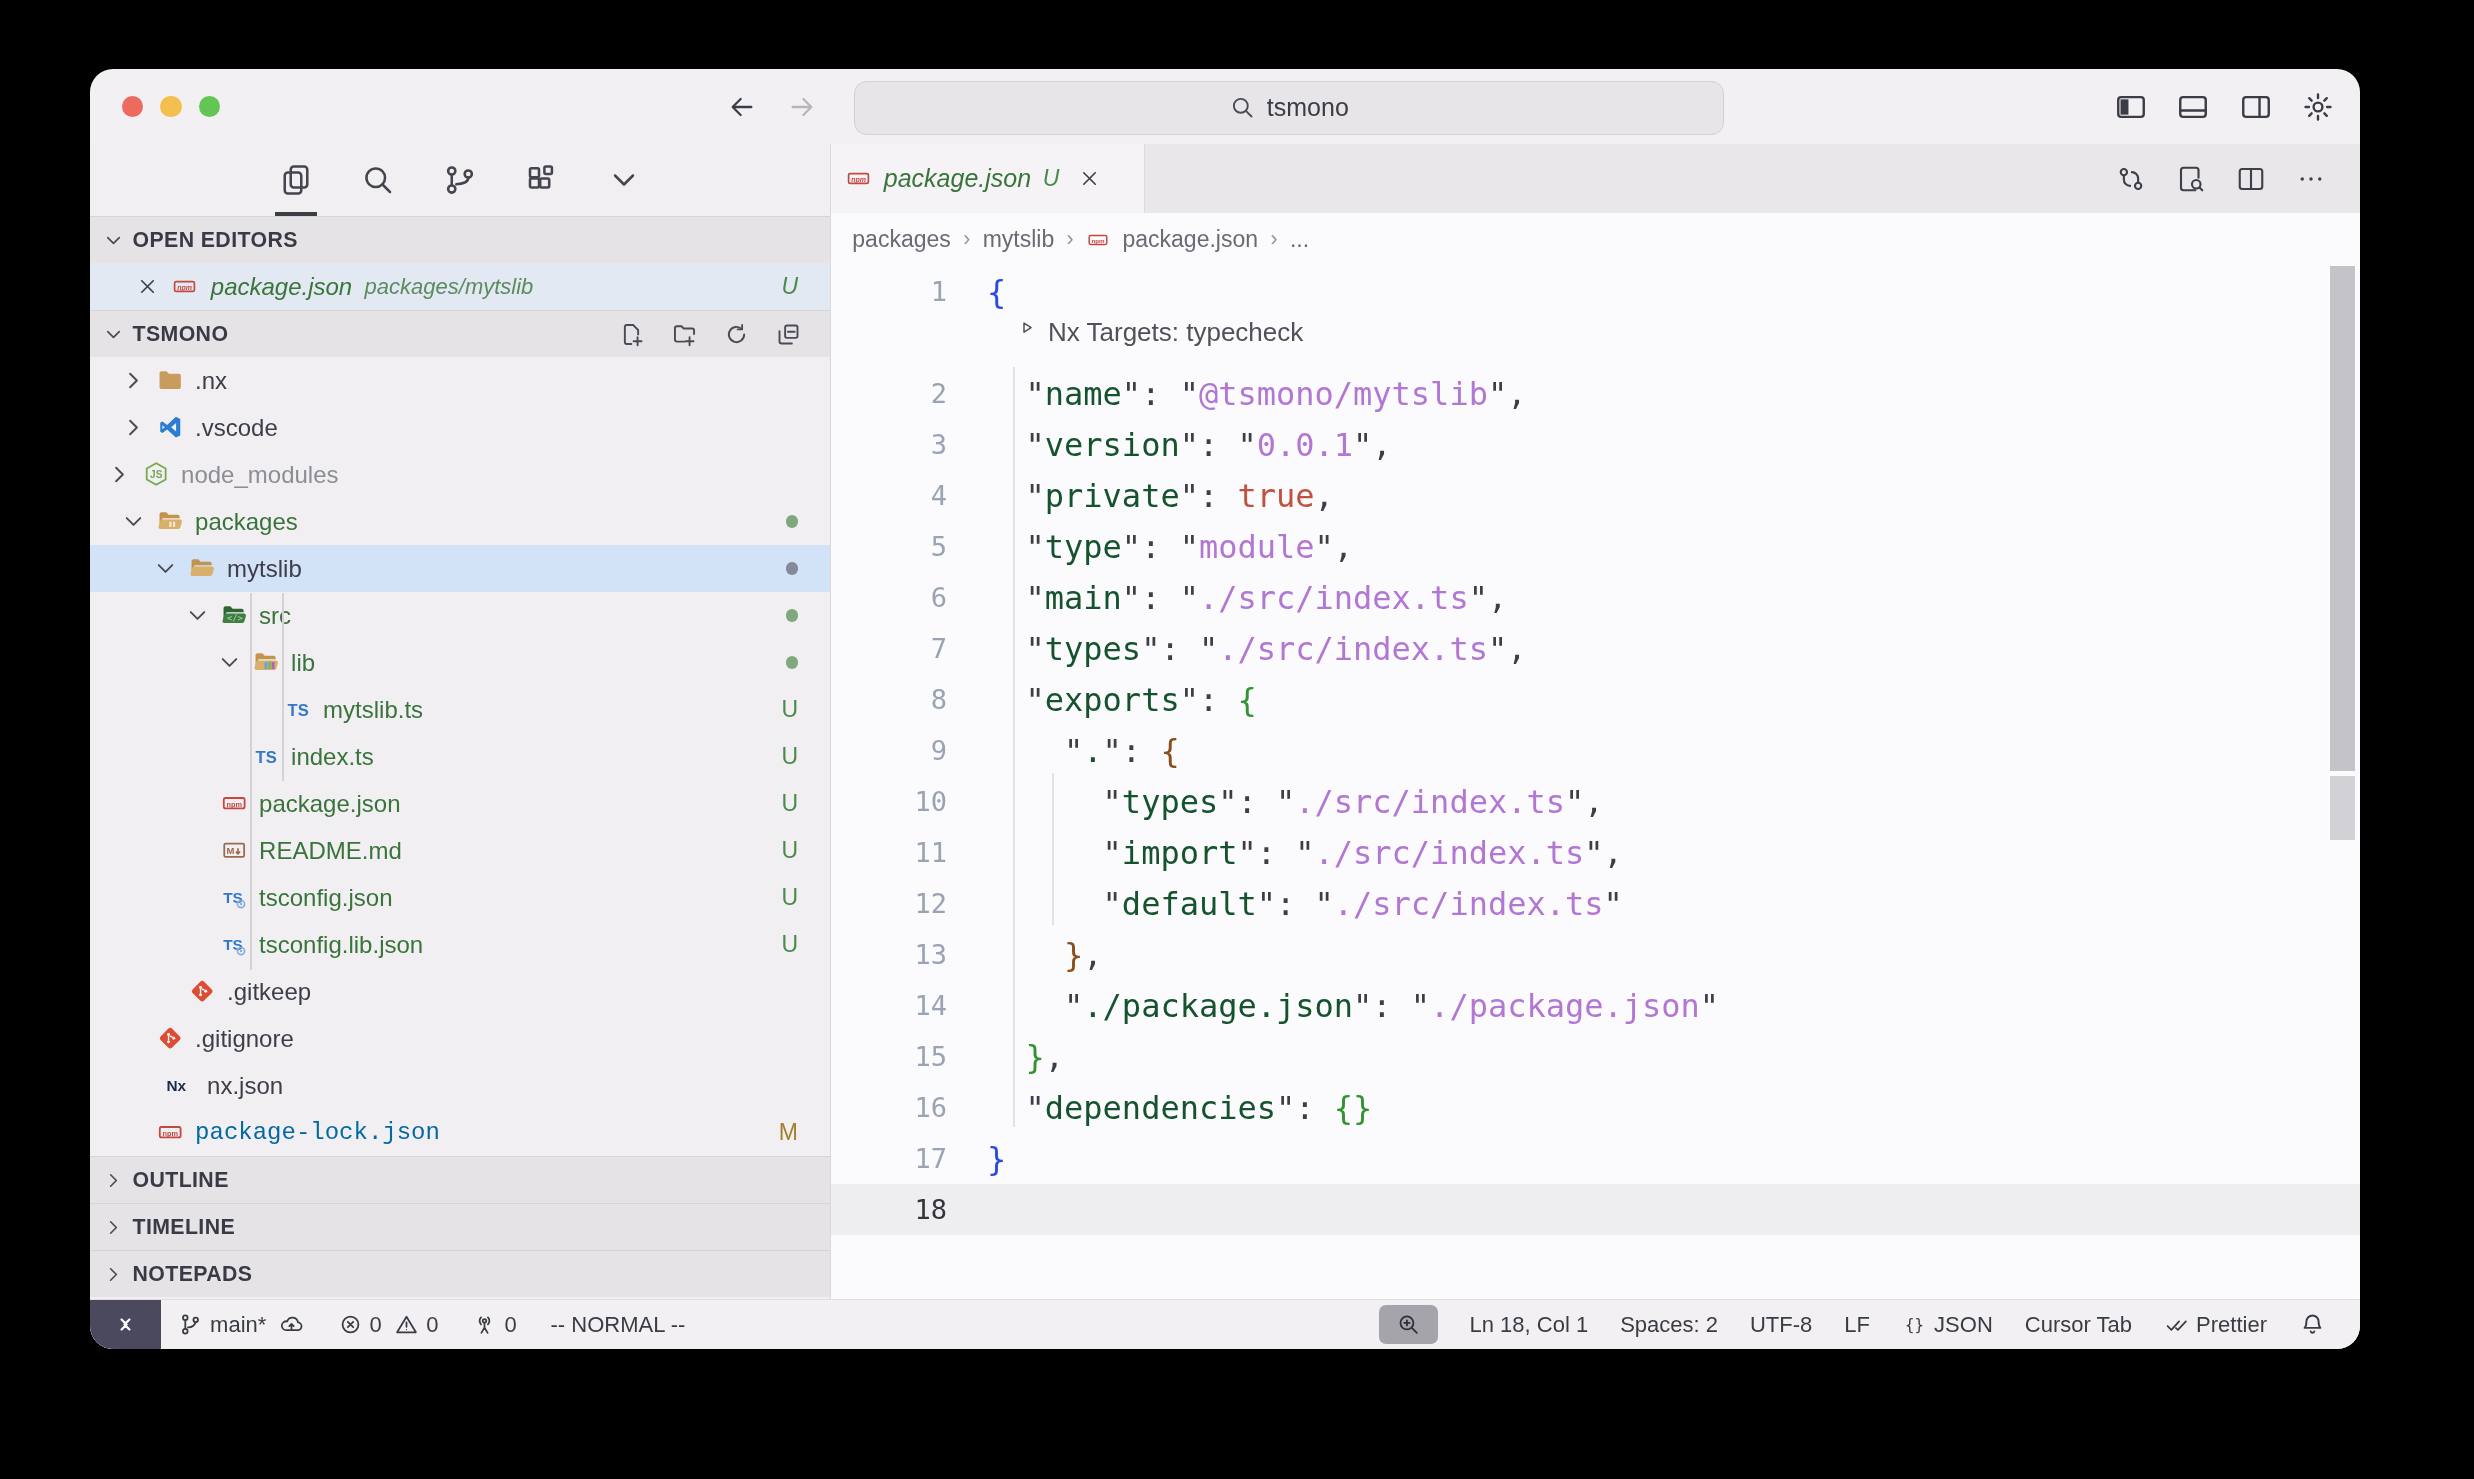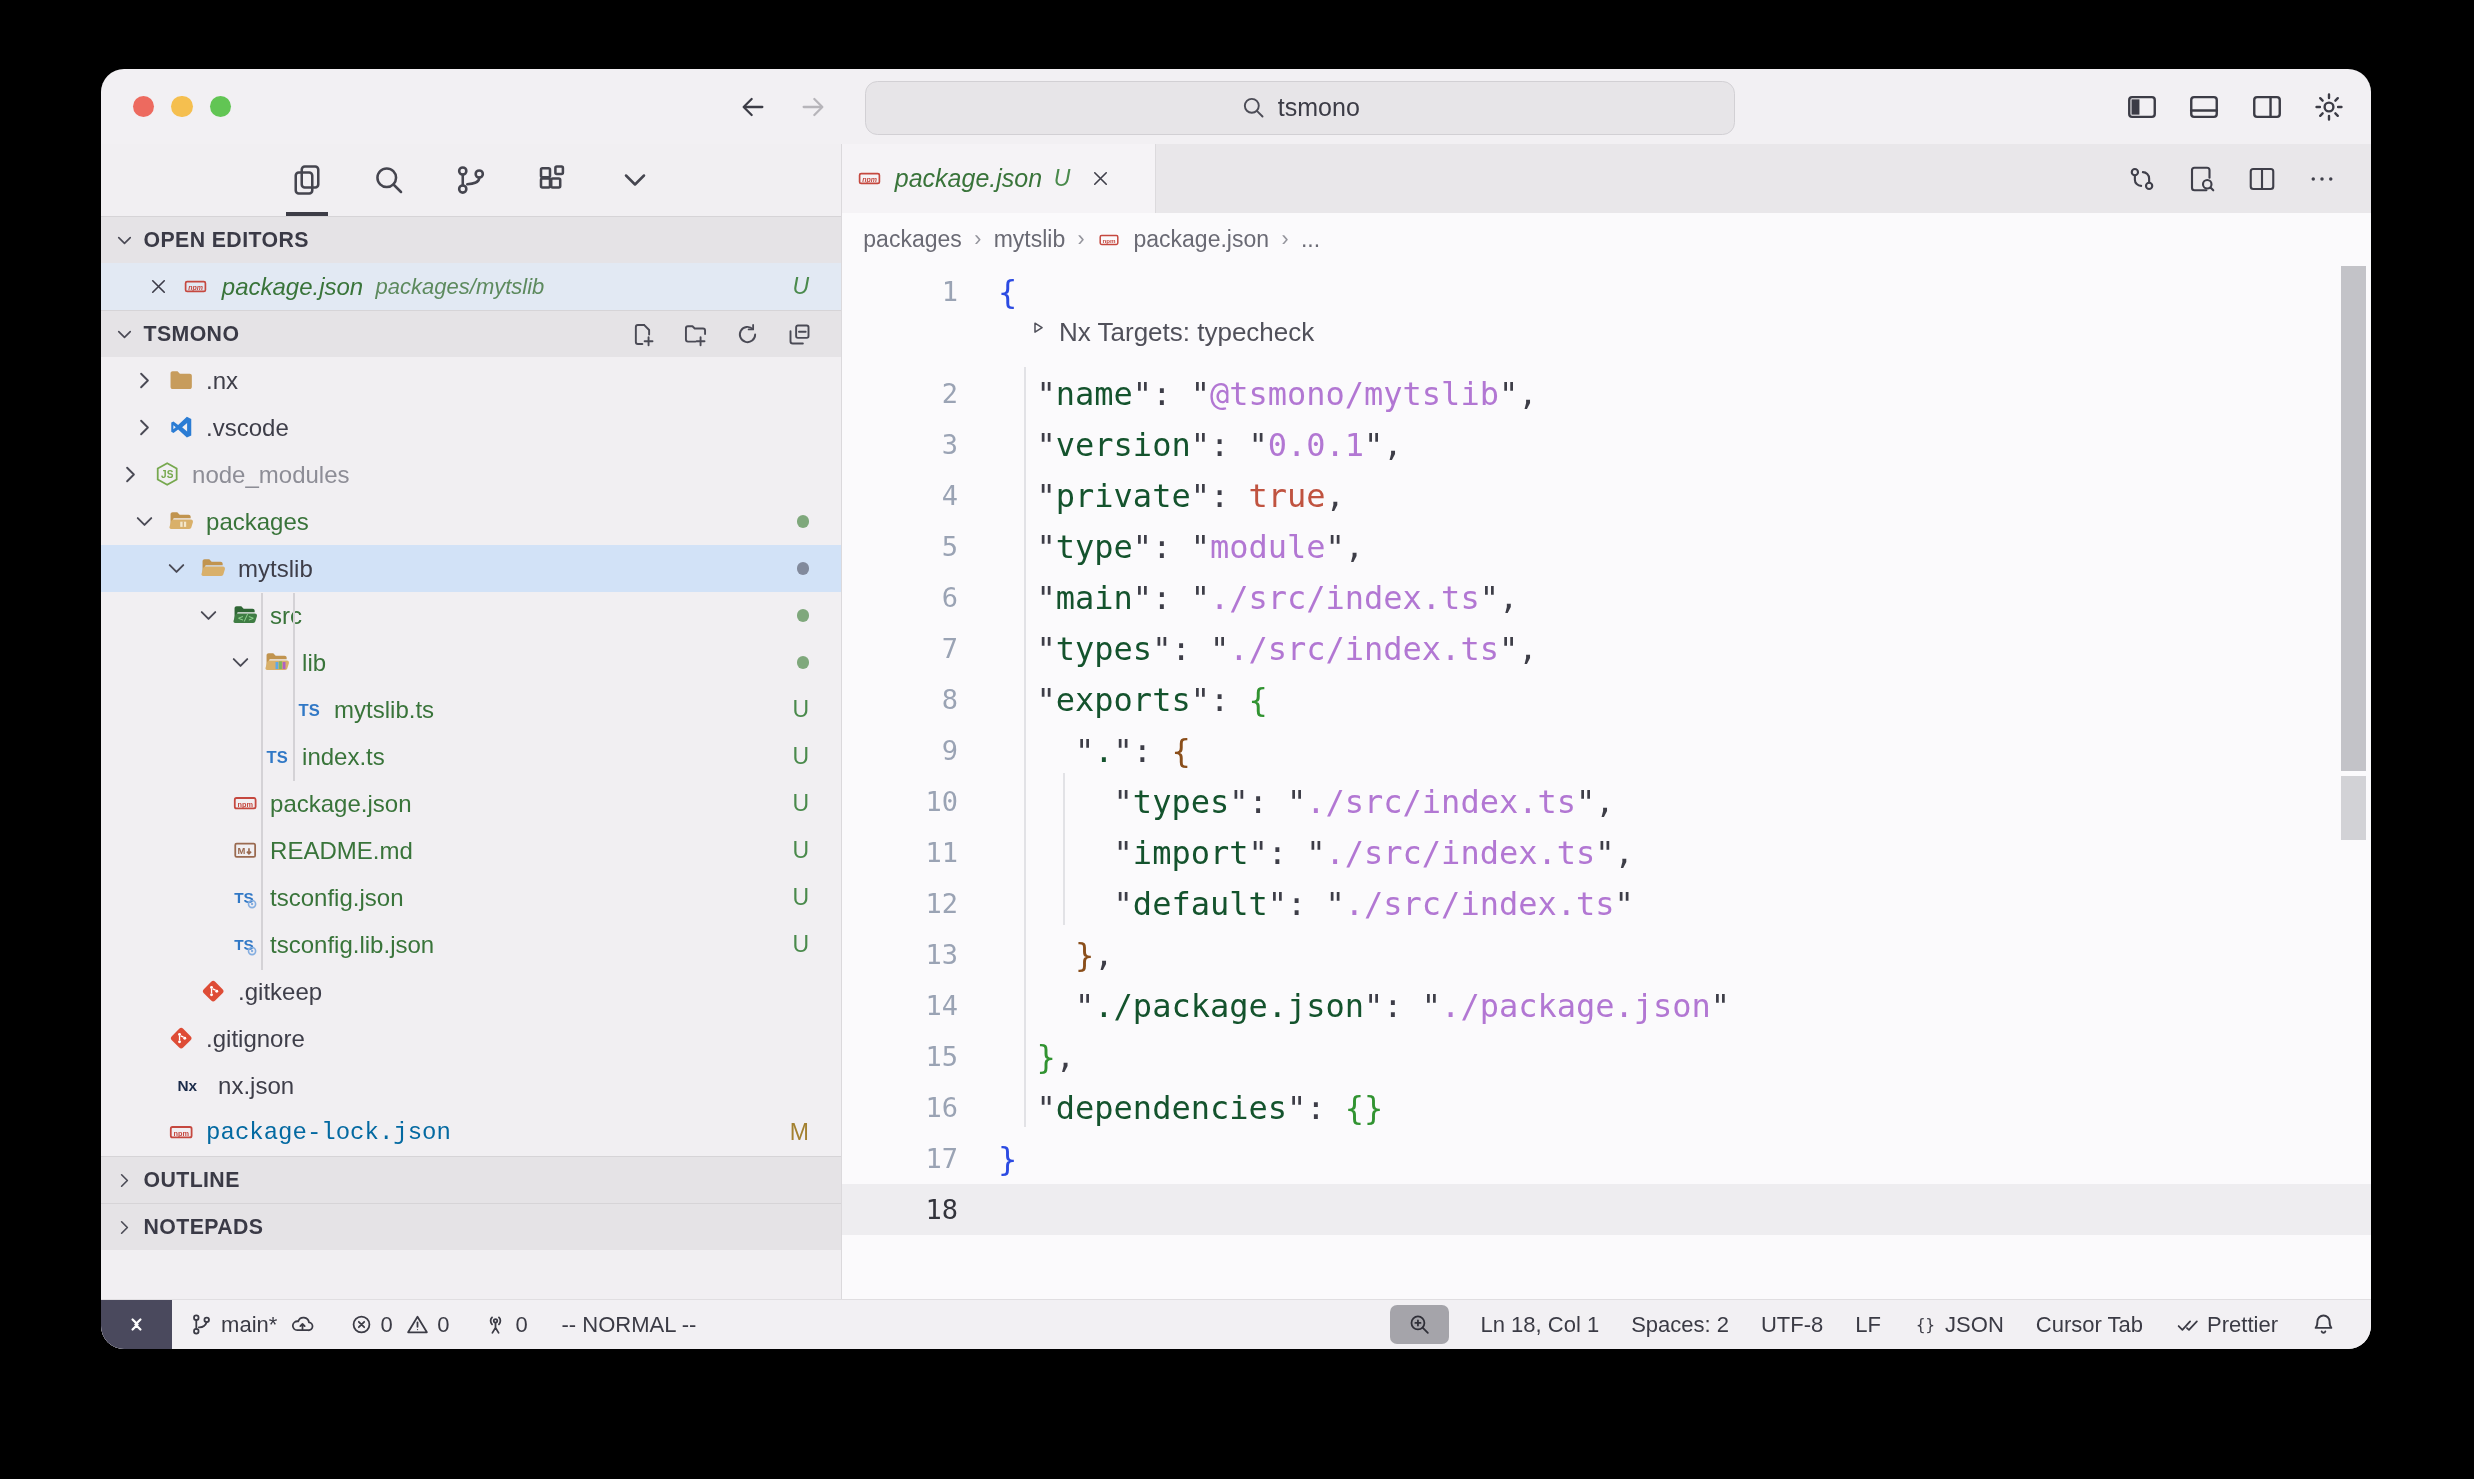--- a/index.html
+++ b/index.html
@@ -1,18 +1,18 @@
 <!DOCTYPE html>
 <html style="font-size:14.2px"><head>
 <meta charset="utf-8">
 <style>
   html,body{margin:0;padding:0;}
   body{width:2475px;height:1479px;background:#000;position:relative;
        font-family:"Liberation Sans",sans-serif;-webkit-font-smoothing:antialiased;overflow:hidden;}
-  .window{position:absolute;left:101px;top:69px;width:2270px;height:1280px;border-radius:23px;
+  .window{position:absolute;left:90px;top:69px;width:2270px;height:1280px;border-radius:23px;
           background:#f2f0f3;overflow:hidden;display:flex;flex-direction:column;
           box-shadow:0 36px 107px rgba(0,0,0,.6);}
   svg{display:block;}
   .ic{display:inline-flex;align-items:center;justify-content:center;flex:none;}
   .ic svg{width:100%;height:100%;}
 
   
   .titlebar{height:75px;flex:none;position:relative;}
   .traffic{position:absolute;left:32px;top:27px;display:flex;gap:17px;}
   .tl{width:21.3px;height:21.3px;border-radius:50%;}
@@ -519,20 +519,28 @@
               </svg>
             </span>
             <span>OUTLINE</span>
           </div>
           <div class="sec-header">
             <span class="ic tw">
               <svg viewBox="0 0 24 24" fill="none" stroke="currentColor" stroke-width="1.7" stroke-linecap="round" stroke-linejoin="round">
                 <path d="M9 6l6 6-6 6"></path>
               </svg>
             </span>
+            <span>TIMELINE</span>
+          </div>
+          <div class="sec-header">
+            <span class="ic tw">
+              <svg viewBox="0 0 24 24" fill="none" stroke="currentColor" stroke-width="1.7" stroke-linecap="round" stroke-linejoin="round">
+                <path d="M9 6l6 6-6 6"></path>
+              </svg>
+            </span>
             <span>NOTEPADS</span>
           </div>
         </div>
     </div>
 
     <div class="editor">
       <div class="tabstrip">
         <div class="tab">
           <span class="ic npm">
               <svg viewBox="0 0 24 24" style="font-size:28px">

